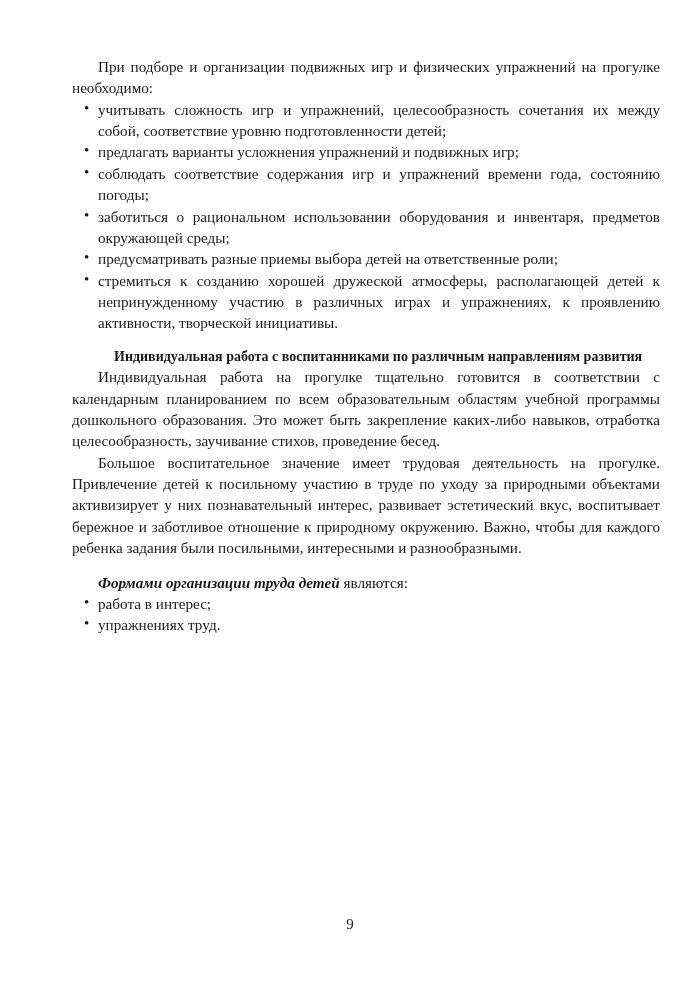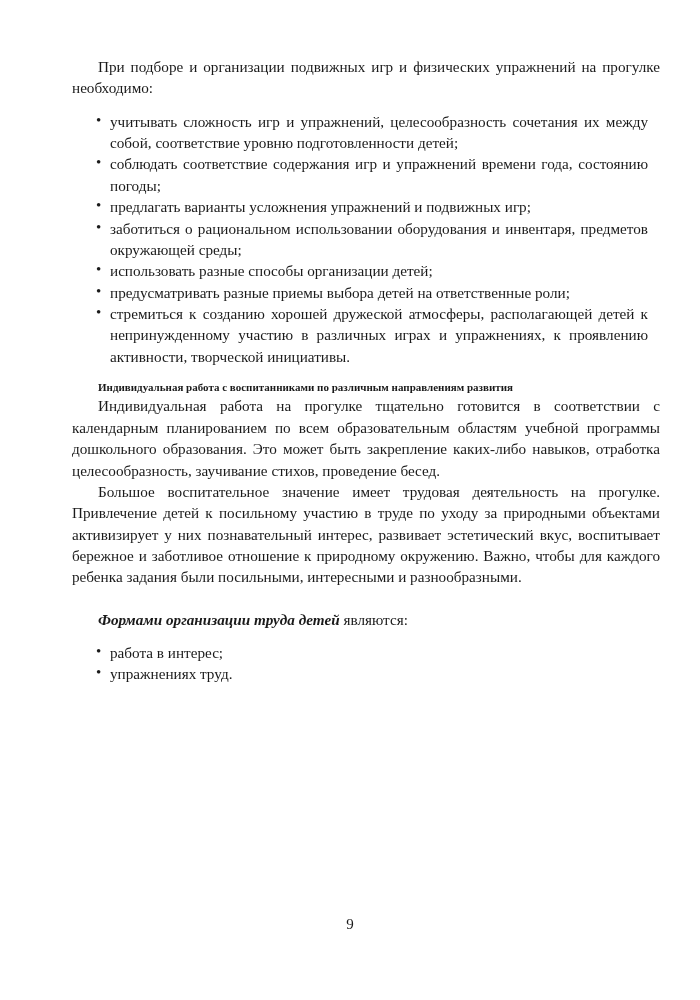--- a/index.html
+++ b/index.html
@@ -27,52 +27,52 @@
     text-align: justify;
     text-justify: inter-word;
   }
   .para {
     margin: 0;
     text-indent: 26px;
     text-align: justify;
   }
   ul.bullets {
     list-style: none;
-    margin: 12px;
+    margin: 0;
     padding: 0;
   }
   ul.bullets li {
     position: relative;
     padding-left: 26px;
     margin: 0;
     text-align: justify;
   }
   ul.bullets li::before {
     content: "\2022";
     position: absolute;
     left: 12px;
     top: -1px;
     font-size: 15px;
     line-height: 1.405;
   }
   h2.subhead {
-    font-size: 11px;
+    font-size: 14px;
     line-height: 1.405;
     font-weight: bold;
-    margin: 13px 0 0 0;
+    margin: 13px 0 0 16px;
     text-indent: 26px;
     text-align: justify;
   }
   .italic-lead {
     font-style: italic;
     font-weight: bold;
   }
   .para.lead {
     text-indent: 26px;
-    margin-top: 21px;
+    margin-top: 13px;
   }
   .folio {
     position: absolute;
     left: 0;
     right: 0;
     top: 916px;
     text-align: center;
     font-size: 15px;
     font-family: "Liberation Serif", serif;
   }
@@ -81,24 +81,23 @@
 <body>
 
 <div class="page">
 
   <div class="text-block">
 
     <p class="para">При подборе и организации подвижных игр и физических упражнений на прогулке необходимо:</p>
 
     <ul class="bullets">
       <li>учитывать сложность игр и упражнений, целесообразность сочетания их между собой, соответствие уровню подготовленности детей;</li>
+      <li>предлагать варианты усложнения упражнений и подвижных игр;</li>
       <li>соблюдать соответствие содержания игр и упражнений времени года, состоянию погоды;</li>
-      <li>предлагать варианты усложнения упражнений и подвижных игр;</li>
       <li>заботиться о рациональном использовании оборудования и инвентаря, предметов окружающей среды;</li>
-      <li>использовать разные способы организации детей;</li>
       <li>предусматривать разные приемы выбора детей на ответственные роли;</li>
       <li>стремиться к созданию хорошей дружеской атмосферы, располагающей детей к непринужденному участию в различных играх и упражнениях, к проявлению активности, творческой инициативы.</li>
     </ul>
 
     <h2 class="subhead">Индивидуальная работа с воспитанниками по различным направлениям развития</h2>
     <p class="para">Индивидуальная работа на прогулке тщательно готовится в соответствии с календарным планированием по всем образовательным областям учебной программы дошкольного образования. Это может быть закрепление каких-либо навыков, отработка целесообразность, заучивание стихов, проведение бесед.</p>
 
     <p class="para">Большое воспитательное значение имеет трудовая деятельность на прогулке. Привлечение детей к посильному участию в труде по уходу за природными объектами активизирует у них познавательный интерес, развивает эстетический вкус, воспитывает бережное и заботливое отношение к природному окружению. Важно, чтобы для каждого ребенка задания были посильными, интересными и разнообразными.</p>
 
     <p class="para lead"><span class="italic-lead">Формами организации труда детей</span><span> являются:</span></p>

